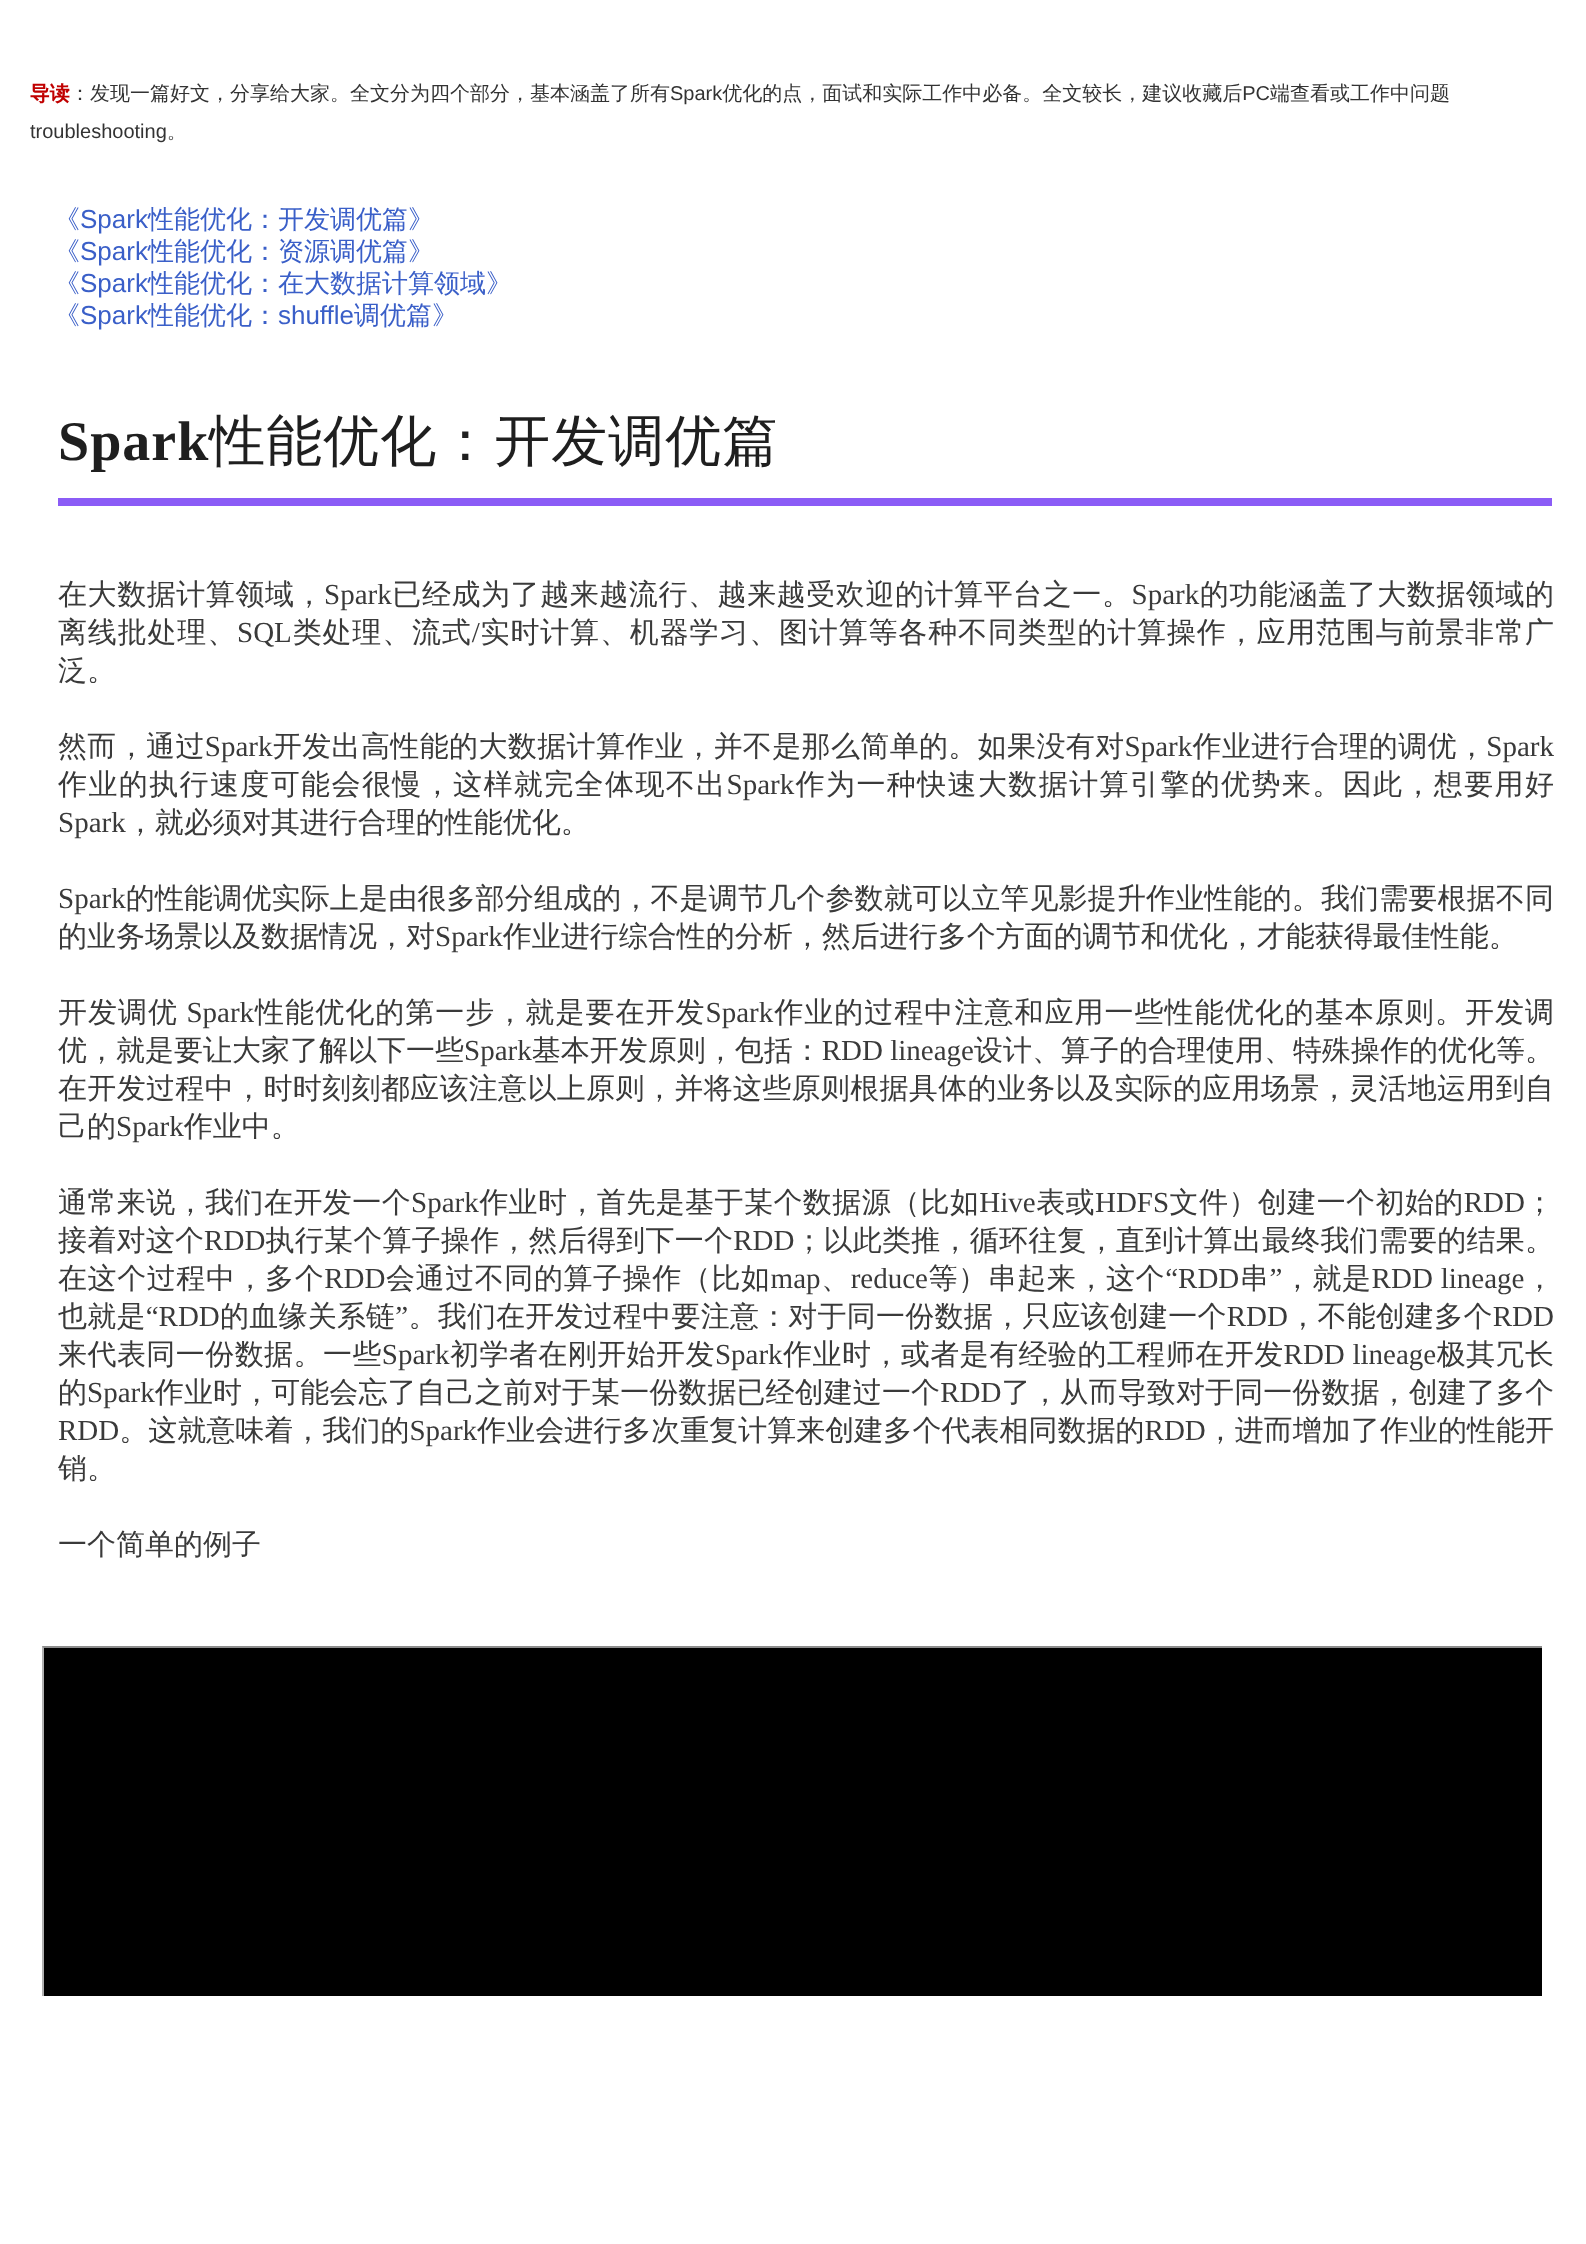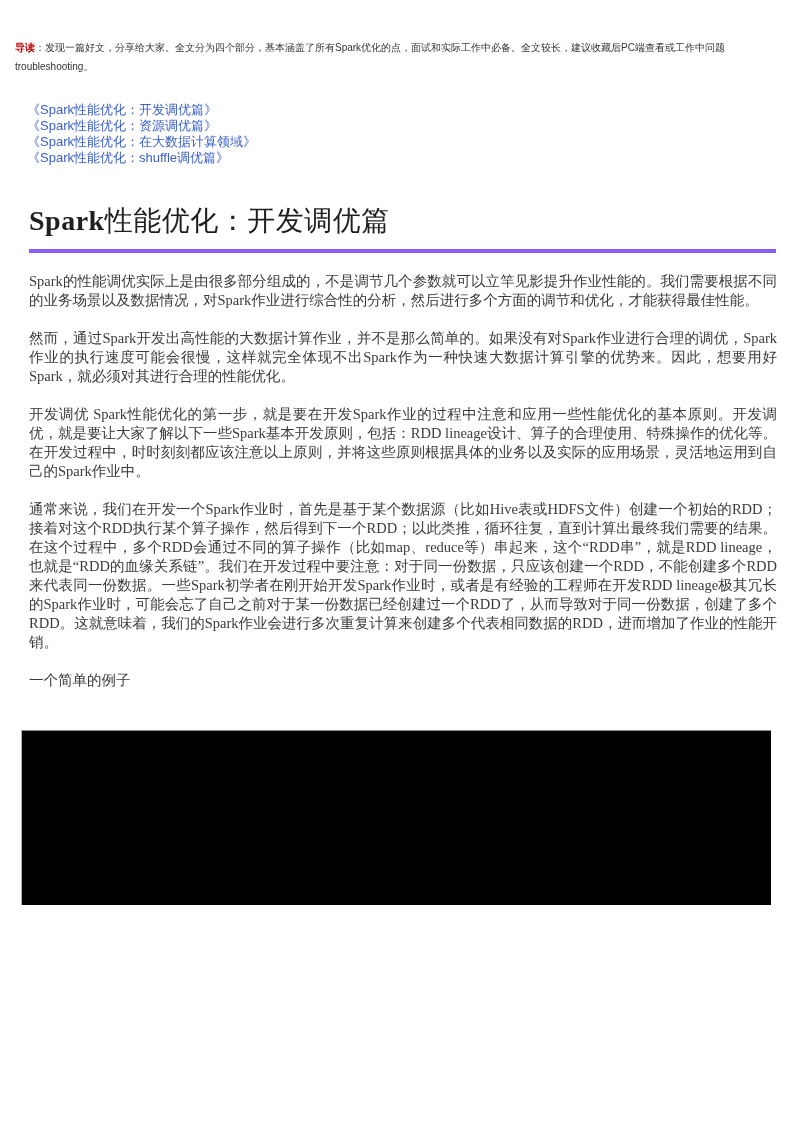--- a/index.html
+++ b/index.html
@@ -101,22 +101,23 @@
   <div class="doc-link">《Spark性能优化：资源调优篇》</div>
   <div class="doc-link">《Spark性能优化：在大数据计算领域》</div>
   <div class="doc-link">《Spark性能优化：shuffle调优篇》</div>
 </div>
 
 <h1 class="article-title">
   <span class="title-latin">Spark</span><span>性能优化：开发调优篇</span>
 </h1>
 
 <div class="article-body">
+  <p class="first">在大数据计算领域，Spark已经成为了越来越流行、越来越受欢迎的计算平台之一。Spark的功能涵盖了大数据领域的离线批处理、SQL类处理、流式/实时计算、机器学习、图计算等各种不同类型的计算操作，应用范围与前景非常广泛。</p>
+  <p>然而，通过Spark开发出高性能的大数据计算作业，并不是那么简单的。如果没有对Spark作业进行合理的调优，Spark作业的执行速度可能会很慢，这样就完全体现不出Spark作为一种快速大数据计算引擎的优势来。因此，想要用好Spark，就必须对其进行合理的性能优化。</p>
   <p>Spark的性能调优实际上是由很多部分组成的，不是调节几个参数就可以立竿见影提升作业性能的。我们需要根据不同的业务场景以及数据情况，对Spark作业进行综合性的分析，然后进行多个方面的调节和优化，才能获得最佳性能。</p>
-  <p>然而，通过Spark开发出高性能的大数据计算作业，并不是那么简单的。如果没有对Spark作业进行合理的调优，Spark作业的执行速度可能会很慢，这样就完全体现不出Spark作为一种快速大数据计算引擎的优势来。因此，想要用好Spark，就必须对其进行合理的性能优化。</p>
   <p>开发调优 Spark性能优化的第一步，就是要在开发Spark作业的过程中注意和应用一些性能优化的基本原则。开发调优，就是要让大家了解以下一些Spark基本开发原则，包括：RDD lineage设计、算子的合理使用、特殊操作的优化等。在开发过程中，时时刻刻都应该注意以上原则，并将这些原则根据具体的业务以及实际的应用场景，灵活地运用到自己的Spark作业中。</p>
 
 
   <p>通常来说，我们在开发一个Spark作业时，首先是基于某个数据源（比如Hive表或HDFS文件）创建一个初始的RDD；接着对这个RDD执行某个算子操作，然后得到下一个RDD；以此类推，循环往复，直到计算出最终我们需要的结果。在这个过程中，多个RDD会通过不同的算子操作（比如map、reduce等）串起来，这个“RDD串”，就是RDD lineage，也就是“RDD的血缘关系链”。我们在开发过程中要注意：对于同一份数据，只应该创建一个RDD，不能创建多个RDD来代表同一份数据。一些Spark初学者在刚开始开发Spark作业时，或者是有经验的工程师在开发RDD lineage极其冗长的Spark作业时，可能会忘了自己之前对于某一份数据已经创建过一个RDD了，从而导致对于同一份数据，创建了多个RDD。这就意味着，我们的Spark作业会进行多次重复计算来创建多个代表相同数据的RDD，进而增加了作业的性能开销。</p>
 
   <p class="example-caption">一个简单的例子</p>
 </div>
 
 <div class="code-screenshot"></div>
 

